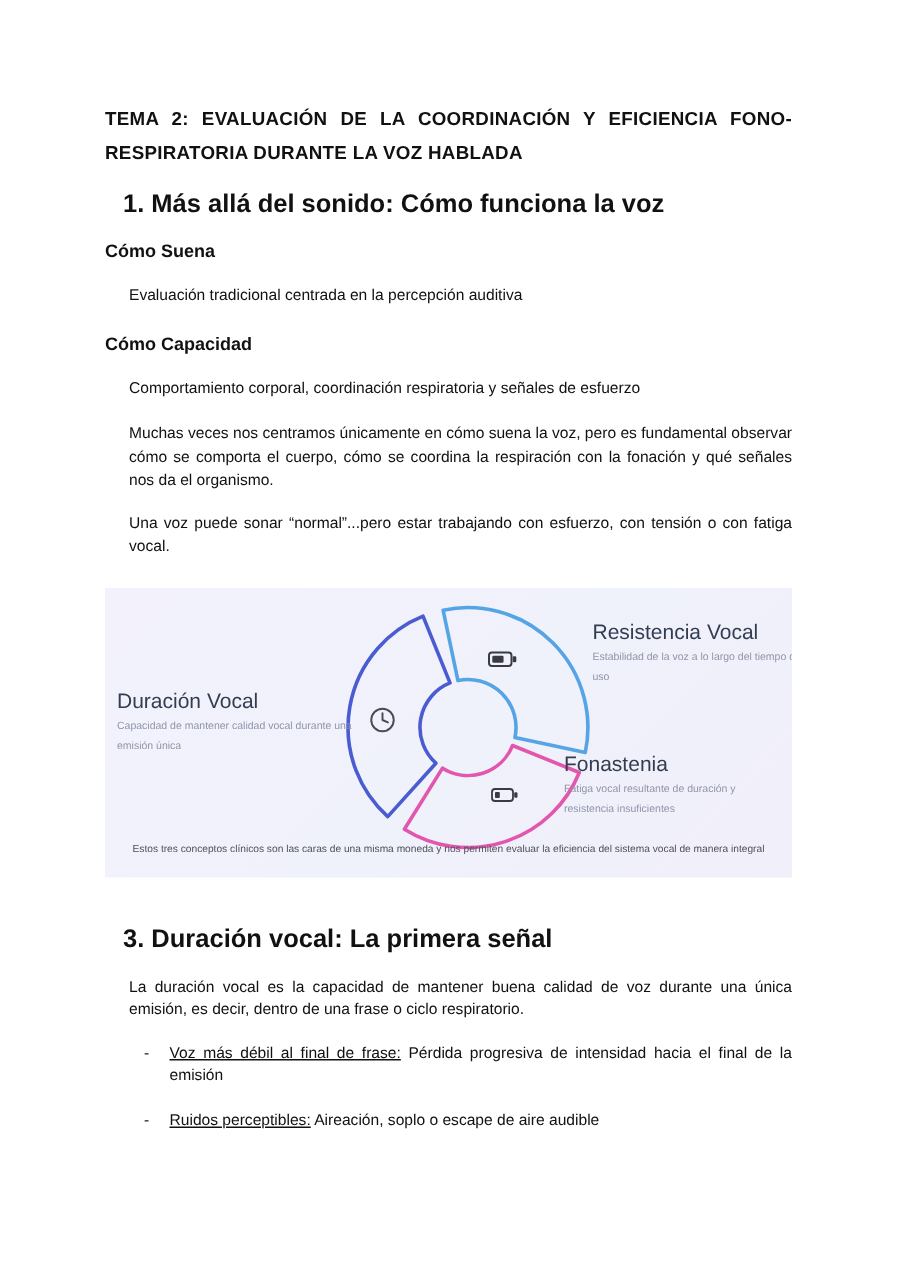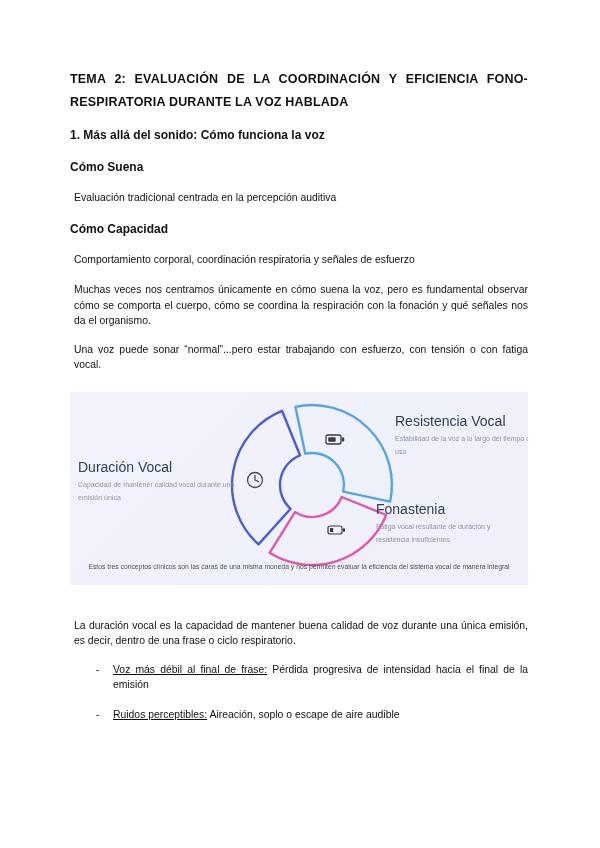--- a/index.html
+++ b/index.html
@@ -14,30 +14,30 @@
     box-sizing: border-box;
     width: 600px; height: 700px;
     padding: 68px 72px 40px 70px;
   }
   .doc-title {
     font-size: 12.5px; font-weight: bold;
     line-height: 23px; text-align: justify;
     margin: 0 0 14px 0; letter-spacing: 0.2px;
   }
   .h-section {
-    font-size: 12px; font-weight: bold;
-    margin: 0 0 18px 0; line-height: 15px;
+    font-size: 17px; font-weight: bold;
+    margin: 0 0 18px 12px; line-height: 15px;
   }
   .h-sub {
     font-size: 12px; font-weight: bold;
     margin: 0 0 16px 0; line-height: 13px;
   }
   .para {
     font-size: 10.4px; line-height: 15.5px;
-    margin: 0 0 17px 4px; text-align: justify;
+    margin: 0 0 17px 16px; text-align: justify;
   }
   .para.tight { margin-bottom: 15px; }
   .para.mb13 { margin-bottom: 13px; }
   .para.mb19 { margin-bottom: 19px; }
   .h-section.mb16 { margin-bottom: 16px; }
 
   
   .diagram-panel {
     position: relative;
     width: 458px; height: 193px;
@@ -130,20 +130,21 @@
     </div>
 
     <div class="dg-label dg-fonastenia">
       <p class="dg-title">Fonastenia</p>
       <p class="dg-desc">Fatiga vocal resultante de duración y resistencia insuficientes</p>
     </div>
 
     <div class="dg-caption">Estos tres conceptos clínicos son las caras de una misma moneda y nos permiten evaluar la eficiencia del sistema vocal de manera integral</div>
   </div>
 
+  <h2 class="h-section">3. Duración vocal: La primera señal</h2>
 
   <p class="para mb13">La duración vocal es la capacidad de mantener buena calidad de voz durante una única emisión, es decir, dentro de una frase o ciclo respiratorio.</p>
 
   <div class="bullet-list">
     <div class="bullet">
       <span class="bullet-dash">-</span>
       <span class="bullet-text"><span class="u">Voz más débil al final de frase:</span><span> Pérdida progresiva de intensidad hacia el final de la emisión</span></span>
     </div>
     <div class="bullet">
       <span class="bullet-dash">-</span>

